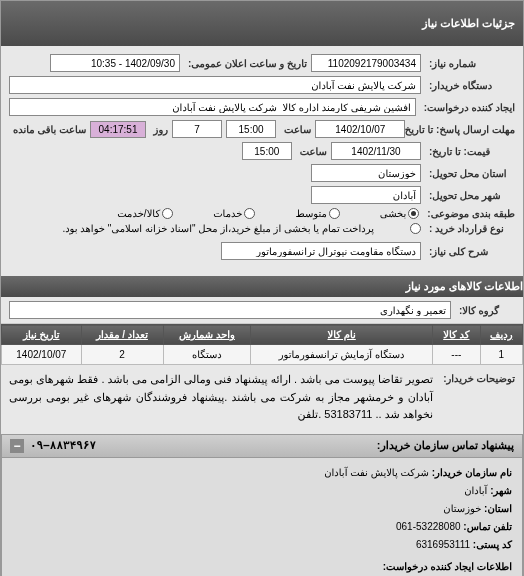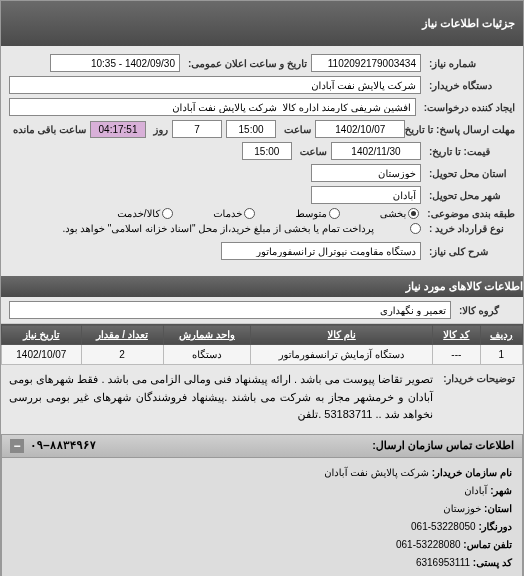--- a/index.html
+++ b/index.html
@@ -311,29 +311,28 @@
     </tbody>
   </table>
 
   <div class="desc-row">
     <span class="label">توضیحات خریدار:</span>
     <div class="desc-text">تصویر تقاضا پیوست می باشد . ارائه پیشنهاد فنی ومالی الزامی می باشد . فقط شهرهای بومی آبادان و خرمشهر مجاز به شرکت می باشند .پیشنهاد فروشندگان شهرهای غیر بومی بررسی نخواهد شد .. 53183711 .تلفن</div>
   </div>
 
   <div class="contact-panel">
     <div class="contact-header">
-      <span>اطلاعات تماس سازمان ارسال:</span>
+      <span>پیشنهاد تماس سازمان خریدار:</span>
       <span style="flex:1"></span>
       <span style="font-family:monospace;letter-spacing:1px">۰۹−۸۸۳۴۹۶۷</span>
       <span class="collapse-icon">−</span>
     </div>
     <div class="contact-body">
       <div class="contact-line"><span class="contact-label">نام سازمان خریدار:</span> <span>شرکت پالایش نفت آبادان</span></div>
       <div class="contact-line"><span class="contact-label">شهر:</span> <span>آبادان</span></div>
       <div class="contact-line"><span class="contact-label">استان:</span> <span>خوزستان</span></div>
-      <div class="contact-line"><span class="contact-label">دورنگار:</span> <span>53228050-061</span></div>
       <div class="contact-line"><span class="contact-label">تلفن تماس:</span> <span>53228080-061</span></div>
       <div class="contact-line"><span class="contact-label">کد پستی:</span> <span>6316953111</span></div>
       <div class="subheader">اطلاعات ایجاد کننده درخواست:</div>
 
     </div>
   </div>
 </div>
 
 </body></html>

